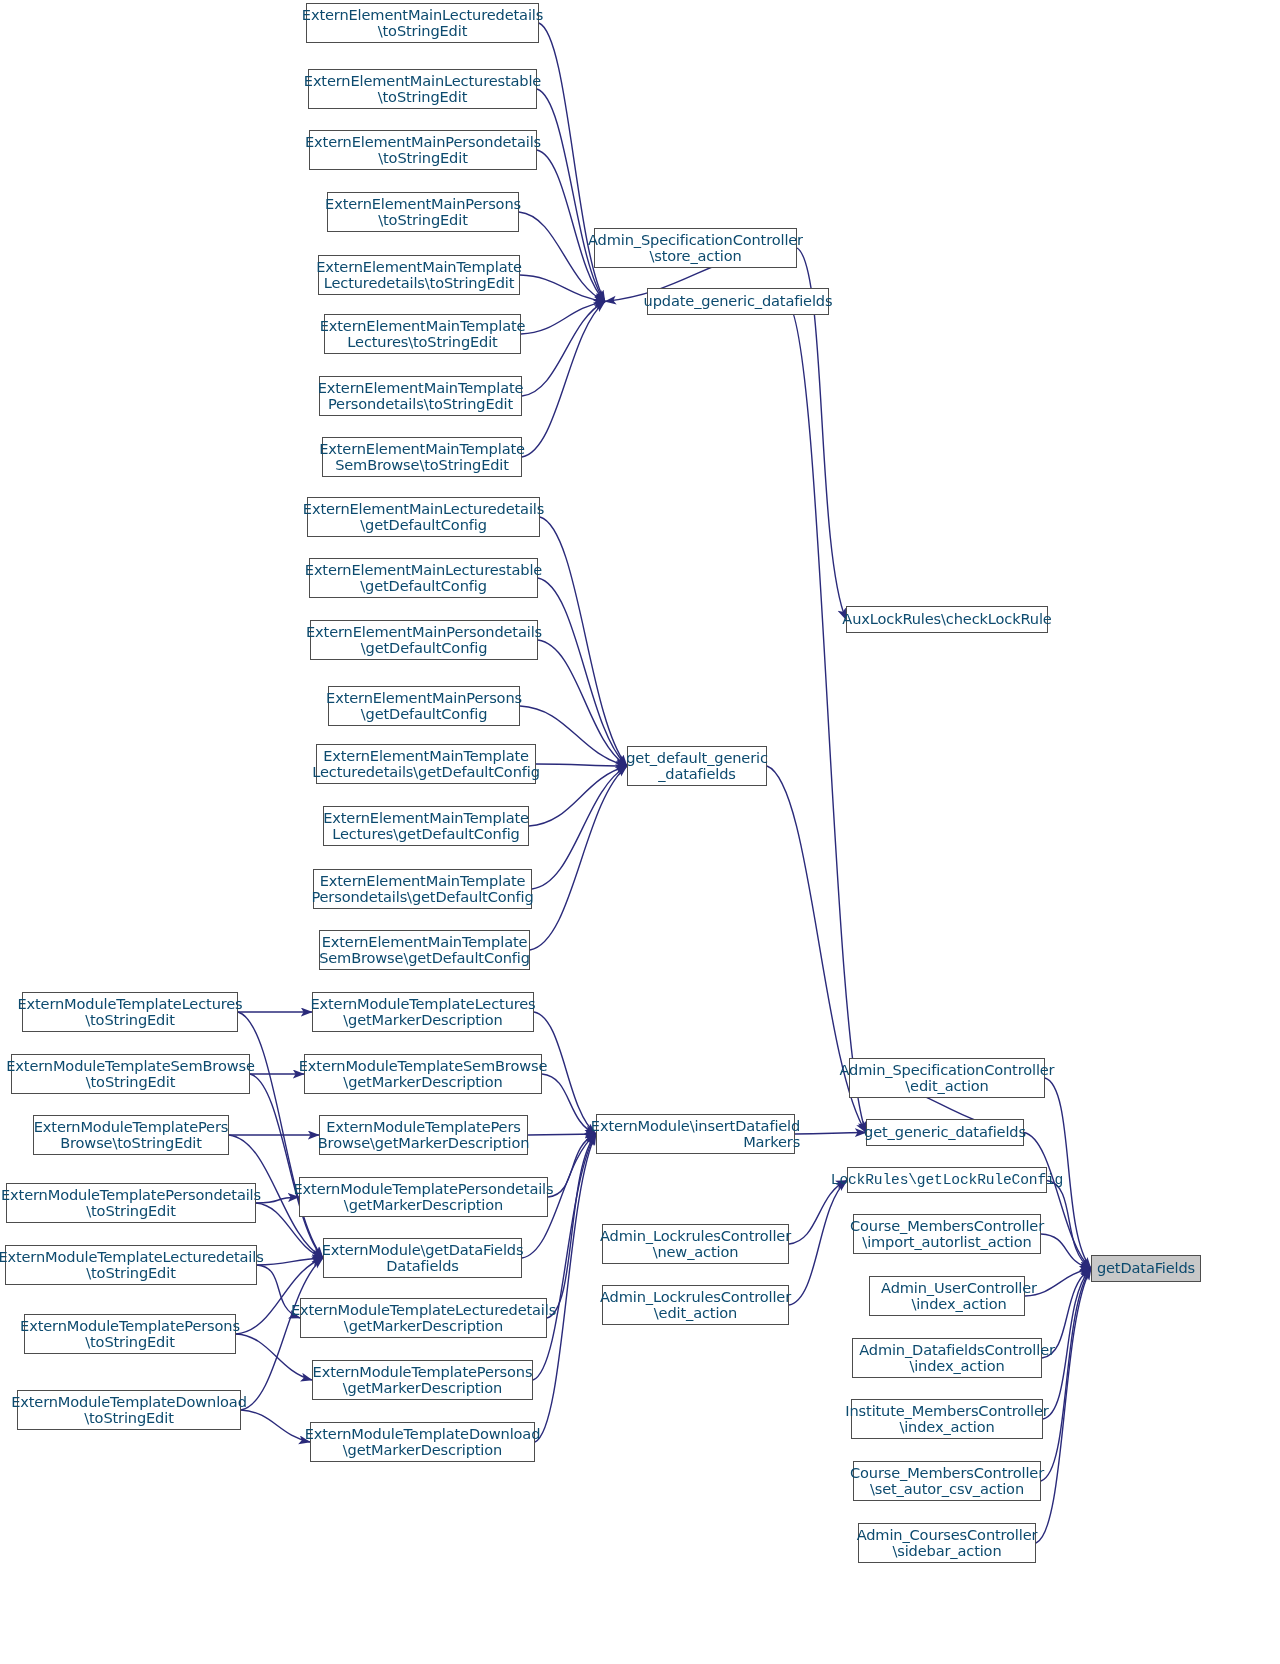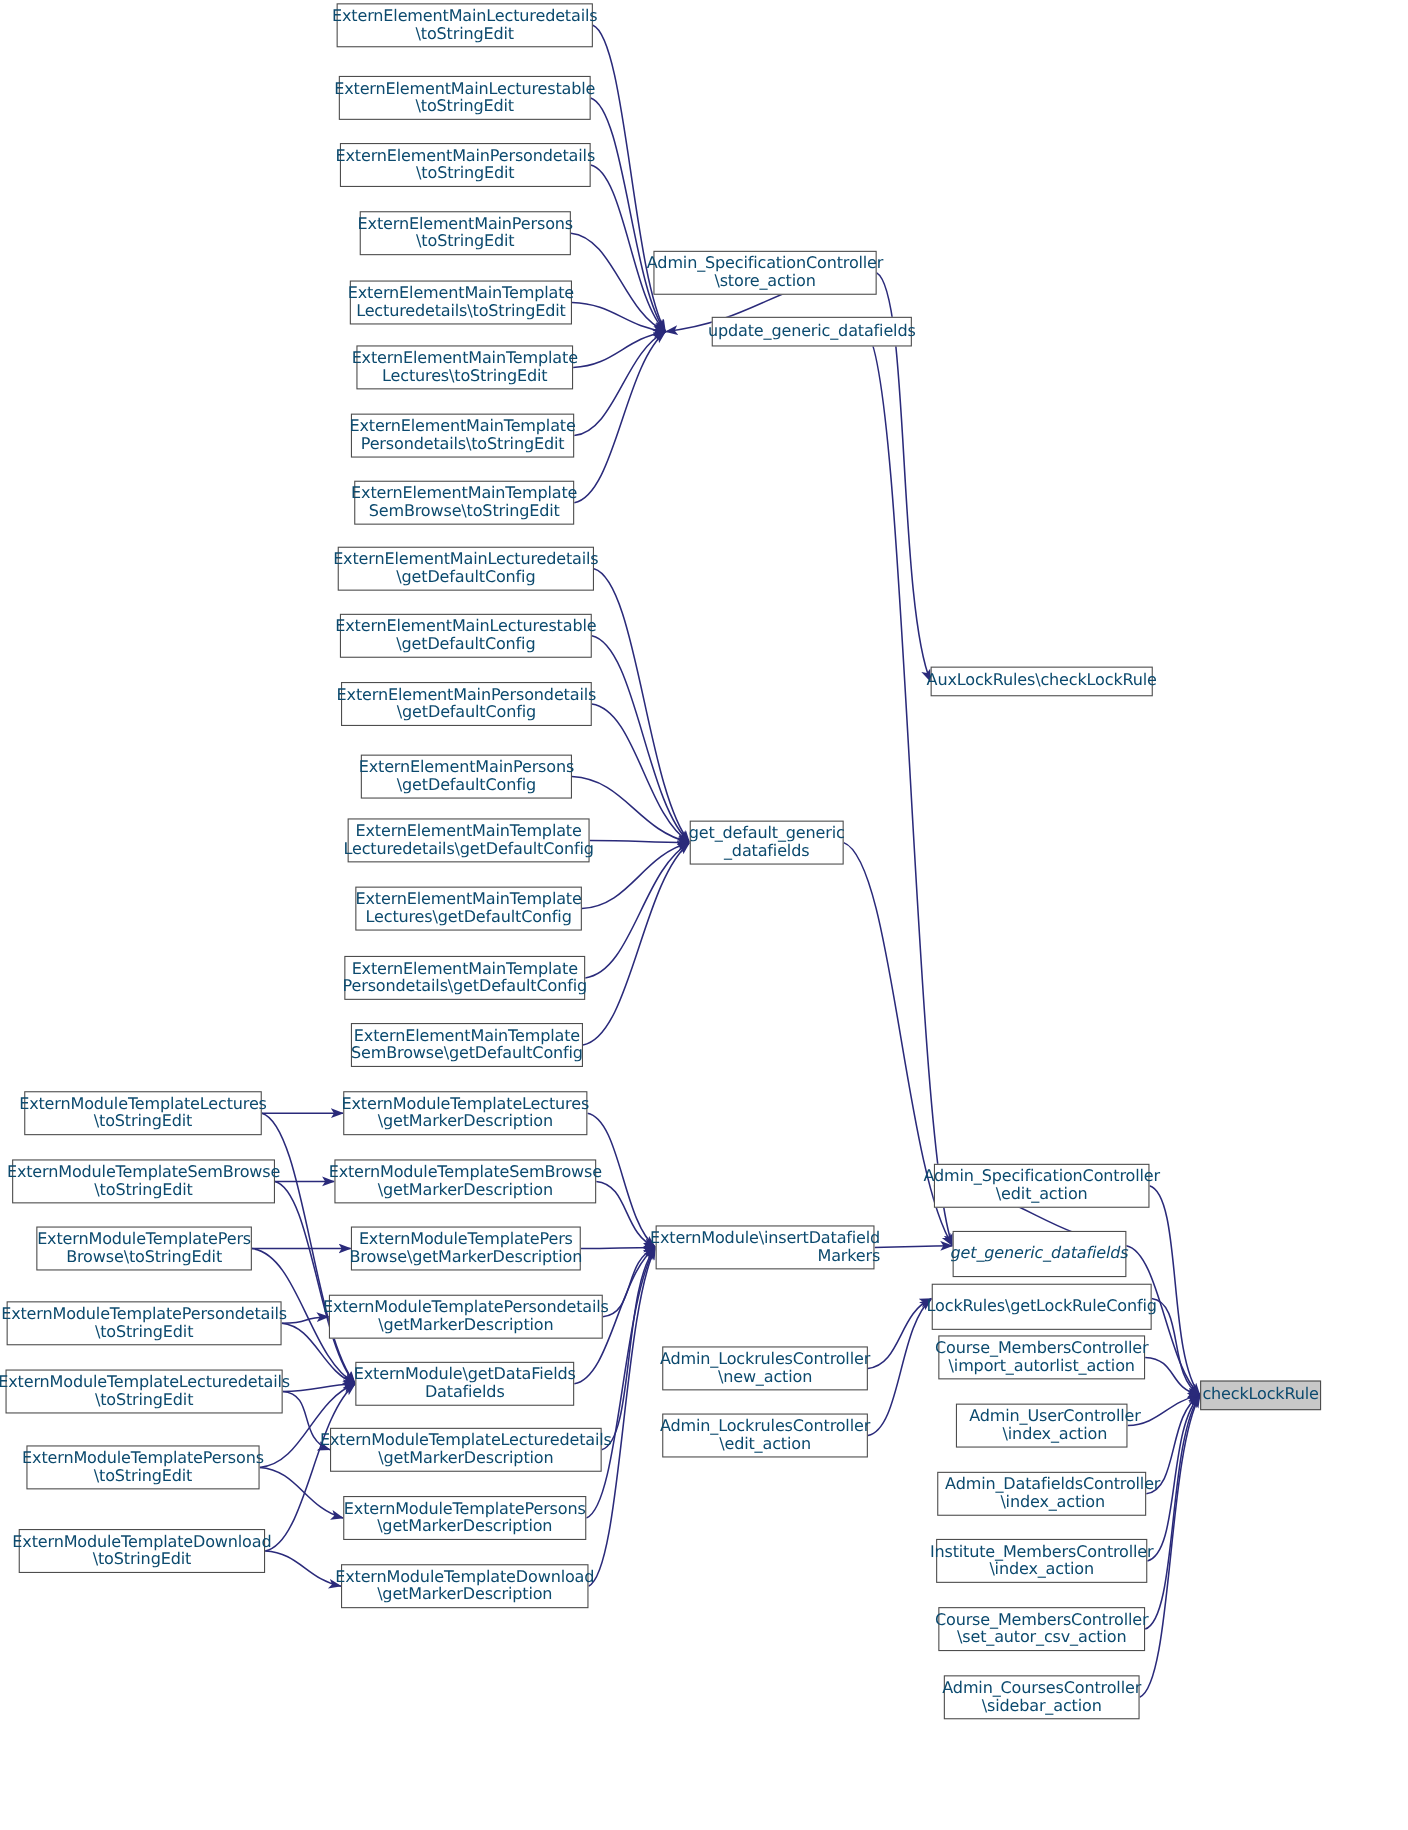--- a/index.html
+++ b/index.html
@@ -151,29 +151,29 @@
 _datafields</div>
       <div class="node" style="left: 846px; top: 606px; width: 202px; height: 27px;">AuxLockRules\checkLockRule</div>
       <div class="node" style="left: 596px; top: 1114px; width: 199px; height: 40px; text-align: right;">ExternModule\insertDatafield
 Markers</div>
       <div class="node" style="left: 602px; top: 1224px; width: 187px; height: 40px;">Admin_LockrulesController
 \new_action</div>
       <div class="node" style="left: 602px; top: 1285px; width: 187px; height: 40px;">Admin_LockrulesController
 \edit_action</div>
       <div class="node" style="left: 849px; top: 1058px; width: 196px; height: 40px;">Admin_SpecificationController
 \edit_action</div>
-      <div class="node" style="left: 866px; top: 1119px; width: 158px; height: 42px; font-style: italic;">get_generic_datafields</div>
-      <div class="node" style="left: 847px; top: 1167px; width: 200px; height: 42px;">LockRules\getLockRuleConfig</div>
+      <div class="node" style="left: 866px; top: 1119px; width: 158px; height: 27px;">get_generic_datafields</div>
+      <div class="node" style="left: 847px; top: 1167px; width: 200px; height: 26px; font-family: Liberation Mono, monospace;">LockRules\getLockRuleConfig</div>
       <div class="node" style="left: 853px; top: 1214px; width: 188px; height: 40px;">Course_MembersController
 \import_autorlist_action</div>
       <div class="node" style="left: 869px; top: 1276px; width: 156px; height: 40px; padding-left: 24px;">Admin_UserController
 \index_action</div>
       <div class="node" style="left: 852px; top: 1338px; width: 190px; height: 40px; padding-left: 20px;">Admin_DatafieldsController
 \index_action</div>
       <div class="node" style="left: 851px; top: 1399px; width: 192px; height: 40px;">Institute_MembersController
 \index_action</div>
       <div class="node" style="left: 853px; top: 1461px; width: 188px; height: 40px;">Course_MembersController
 \set_autor_csv_action</div>
       <div class="node" style="left: 858px; top: 1523px; width: 178px; height: 40px;">Admin_CoursesController
 \sidebar_action</div>
-      <div class="node hl" style="left: 1091px; top: 1255px; width: 110px; height: 27px;">checkLockRule</div>
+      <div class="node hl" style="left: 1091px; top: 1255px; width: 110px; height: 27px;">getDataFields</div>
     </div>
 </div>
 
 </body></html>

